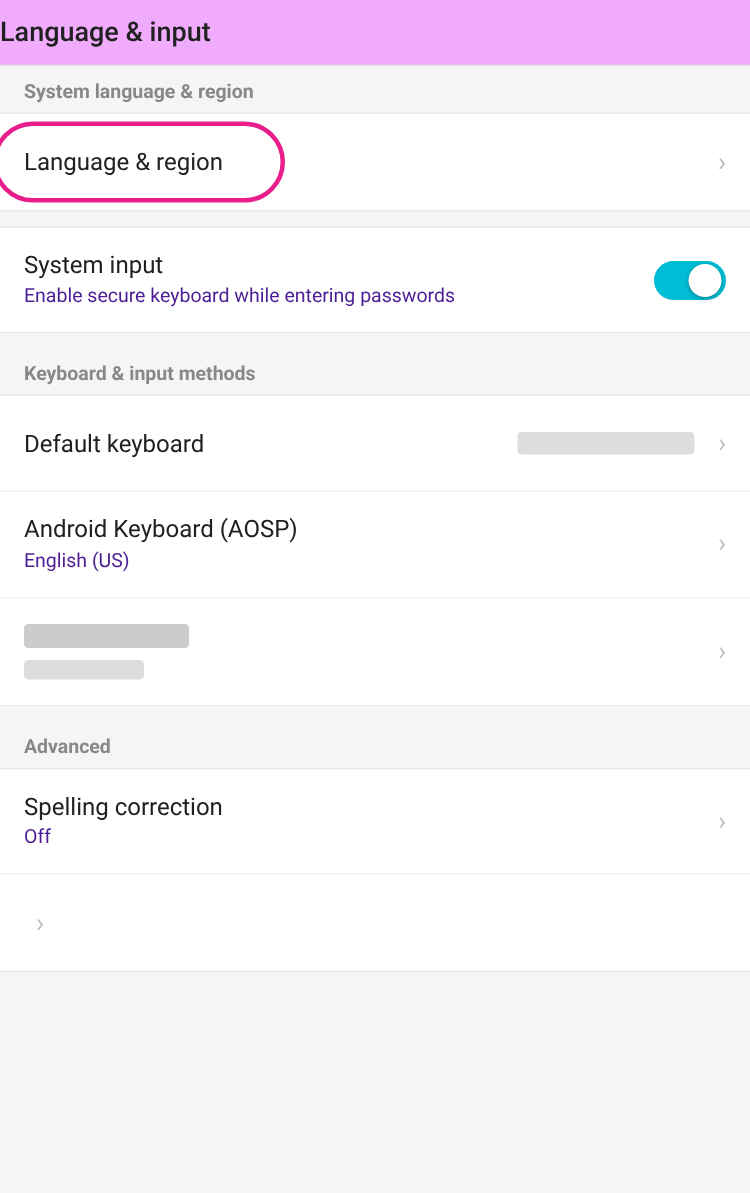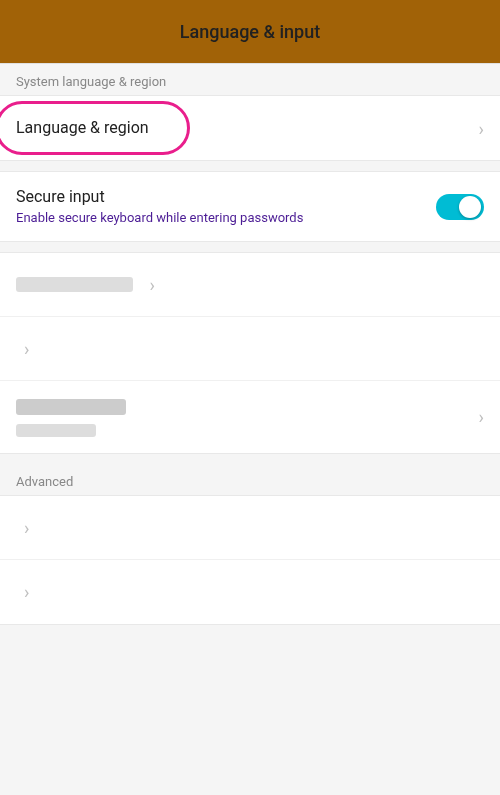--- a/index.html
+++ b/index.html
@@ -10,40 +10,39 @@
 
     body {
       width: 500px;
       height: 795px;
       background: #f5f5f5;
       font-family: 'Roboto', Arial, sans-serif;
       overflow: hidden;
     }
 
     .header {
-      background: #a16207;
-      height: 64px;
+      background: #f0abfc;
+      height: 44px;
       display: flex;
       align-items: center;
-      justify-content: center;
       border-bottom: 1px solid #e0e0e0;
     }
 
     .header-title {
       font-size: 18px;
       font-weight: 500;
       color: #212121;
     }
 
     .section-label {
       background: #f5f5f5;
       padding: 10px 16px 6px 16px;
       font-size: 13px;
       color: #888888;
-      font-weight: 400;
+      font-weight: 700;
     }
 
     .settings-group {
       background: #ffffff;
       border-top: 1px solid #e8e8e8;
       border-bottom: 1px solid #e8e8e8;
     }
 
     .settings-item {
       display: flex;
@@ -161,43 +160,53 @@
       <span class="chevron">›</span>
     </div>
   </div>
 </div>
 
 <div class="spacer"></div>
 
 <div class="settings-group">
   <div class="settings-item">
     <div class="settings-item-content">
-      <span class="settings-item-title">Secure input</span>
+      <span class="settings-item-title">System input</span>
       <span class="settings-item-subtitle">Enable secure keyboard while entering passwords</span>
     </div>
     <div class="toggle-container">
       <div class="toggle">
         <div class="toggle-knob"></div>
       </div>
     </div>
   </div>
 </div>
 
 <div class="spacer"></div>
 
 <div>
+  <div class="section-label">
+    <span>Keyboard &amp; input methods</span>
+  </div>
   <div class="settings-group">
     <div class="settings-item">
+      <div class="settings-item-content">
+        <span class="settings-item-title">Default keyboard</span>
+      </div>
       <span class="settings-item-value">
         <span style="display:inline-block; background:#ddd; border-radius:3px; color:transparent; font-size:13px;">Chinese Pinyin Input</span>
       </span>
       <span class="chevron">›</span>
     </div>
 
     <div class="settings-item">
+      <div class="settings-item-content">
+        <span class="settings-item-title">Android Keyboard (AOSP)</span>
+        <span class="settings-item-subtitle">English (US)</span>
+      </div>
       <span class="chevron">›</span>
     </div>
 
     <div class="settings-item">
       <div class="settings-item-content">
         <span class="settings-item-title">
           <span style="display:inline-block; background:#cccccc; border-radius:3px; color:transparent; min-width:110px; height:16px; vertical-align:middle;">&nbsp;&nbsp;&nbsp;&nbsp;&nbsp;&nbsp;&nbsp;&nbsp;&nbsp;&nbsp;&nbsp;&nbsp;&nbsp;&nbsp;</span>
         </span>
         <span class="settings-item-subtitle" style="margin-top:4px;">
           <span style="display:inline-block; background:#dddddd; border-radius:3px; color:transparent; min-width:80px; height:13px; vertical-align:middle;">&nbsp;&nbsp;&nbsp;&nbsp;&nbsp;&nbsp;&nbsp;&nbsp;&nbsp;&nbsp;</span>
@@ -209,20 +218,24 @@
 </div>
 
 <div class="spacer"></div>
 
 <div>
   <div class="section-label">
     <span>Advanced</span>
   </div>
   <div class="settings-group">
     <div class="settings-item">
+      <div class="settings-item-content">
+        <span class="settings-item-title">Spelling correction</span>
+        <span class="settings-item-subtitle">Off</span>
+      </div>
       <span class="chevron">›</span>
     </div>
 
     <div class="settings-item">
       <span class="chevron">›</span>
     </div>
   </div>
 </div>
 
 </body></html>

